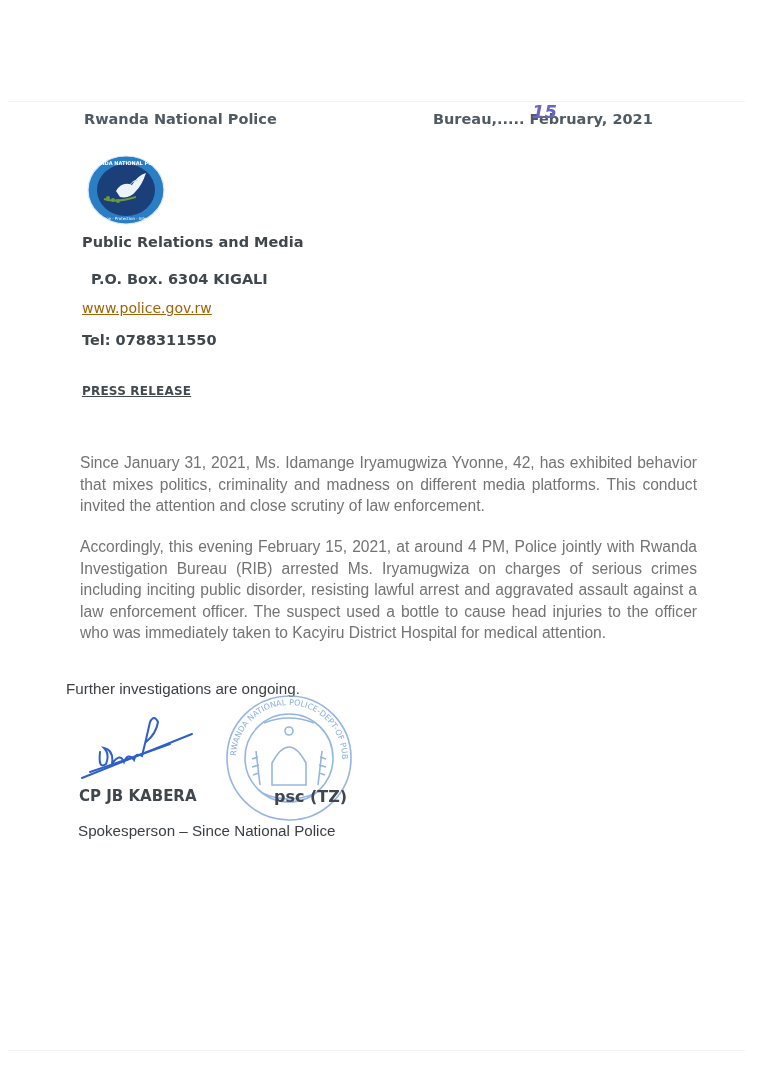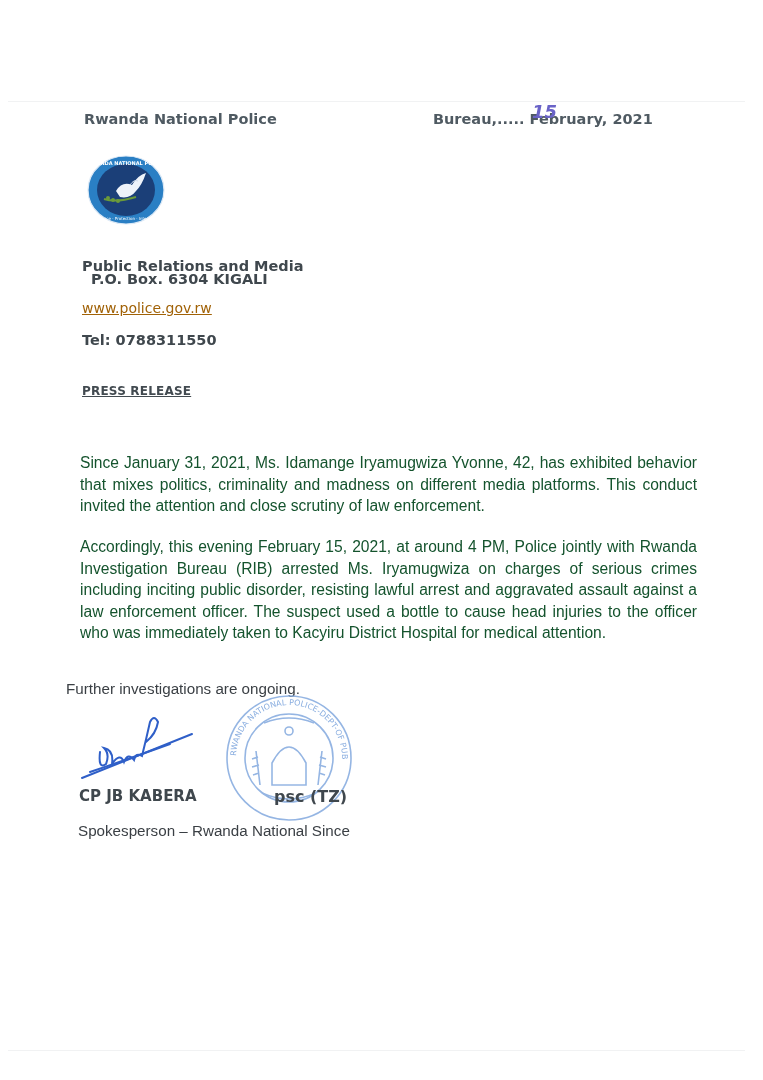--- a/index.html
+++ b/index.html
@@ -5,21 +5,21 @@
   html, body { margin: 0; padding: 0; background: #ffffff; }
   body { width: 763px; height: 1080px; position: relative; overflow: hidden;
          font-family: "DejaVu Sans", "Liberation Sans", sans-serif; color: #3a3f44; }
   .rule { position: absolute; left: 8px; right: 18px; height: 1px; background: #f1f2f3; }
   .abs { position: absolute; }
   .hdr { font-weight: bold; font-size: 14.5px; color: #4f5a62; }
   .bold { font-weight: bold; font-size: 14.5px; color: #3f474d; line-height: 21px; }
   .link { font-size: 14px; color: #a16207; text-decoration: underline; }
   .title { font-weight: bold; font-size: 12px; color: #424a50; text-decoration: underline; letter-spacing: 0.2px; }
   .para { position: absolute; left: 80px; width: 617px; font-family: "Liberation Sans", sans-serif;
-          font-size: 15.6px; line-height: 21.5px; color: #14532d; text-align: justify; }
+          font-size: 15.6px; line-height: 21.5px; color: #737373; text-align: justify; }
   .plain { font-family: "Liberation Sans", sans-serif; font-size: 15.2px; color: #3a3f44; }
   .hand { font-family: "DejaVu Sans", sans-serif; font-style: italic; color: #6a63c8; font-size: 18px; margin-left: 36px; }
 </style>
 </head>
 <body>
 
 <div class="rule" style="top:101px;"></div>
 <div class="rule" style="top:1050px;"></div>
 
 <div class="abs hdr" style="left:84px; top:111px;">Rwanda National Police</div>
@@ -37,21 +37,21 @@
     <circle cx="22" cy="43" r="2" fill="#6b9a3a"></circle>
       <circle cx="27" cy="45" r="2" fill="#6b9a3a"></circle>
       <circle cx="32" cy="46" r="2" fill="#6b9a3a"></circle>
     <path d="M30 36 Q36 26 46 30 Q52 20 60 18 Q56 30 50 36 Q44 44 34 42 Z" fill="#eef3fa"></path>
     <path d="M44 30 Q48 24 52 26" stroke="#cfdaea" stroke-width="1" fill="none"></path>
     <text x="40" y="10" font-size="5" text-anchor="middle" fill="#ffffff" font-family="DejaVu Sans, sans-serif" font-weight="bold">RWANDA NATIONAL POLICE</text>
     <text x="40" y="65" font-size="4" text-anchor="middle" fill="#ffffff" font-family="DejaVu Sans, sans-serif">Service · Protection · Integrity</text>
   </svg>
 </div>
 
-<div class="abs bold" style="left:82px; top:256px;">Public Relations and Media</div>
+<div class="abs bold" style="left:82px; top:232px;">Public Relations and Media</div>
 <div class="abs bold" style="left:82px; top:269px;margin-left:9px;">P.O. Box. 6304 KIGALI</div>
 <a class="abs link" style="left:82px; top:300px;">www.police.gov.rw</a>
 <div class="abs bold" style="left:82px; top:330px;">Tel: 0788311550</div>
 
 <div class="abs title" style="left:82px; top:384px;">PRESS RELEASE</div>
 
 <p class="para" style="top:452px; margin:0;">Since January 31, 2021, Ms. Idamange Iryamugwiza Yvonne, 42, has exhibited behavior that mixes politics, criminality and madness on different media platforms. This conduct invited the attention and close scrutiny of law enforcement.</p>
 <p class="para" style="top:536px; margin:0;">Accordingly, this evening February 15, 2021, at around 4 PM, Police jointly with Rwanda Investigation Bureau (RIB) arrested Ms. Iryamugwiza on charges of serious crimes including inciting public disorder, resisting lawful arrest and aggravated assault against a law enforcement officer. The suspect used a bottle to cause head injuries to the officer who was immediately taken to Kacyiru District Hospital for medical attention.</p>
 <p class="abs plain" style="left:66px; top:680px; margin:0;">Further investigations are ongoing.</p>
 
@@ -81,13 +81,13 @@
     <g fill="none" stroke="#2f5fc8" stroke-width="2" stroke-linecap="round">
       <path d="M2 66 L112 22"></path>
       <path d="M20 40 Q18 58 26 52 Q30 42 24 36 Q34 38 32 52 Q40 40 44 50 Q48 40 54 48 Q56 40 62 44 Q66 28 70 10 Q74 2 78 10 Q76 22 66 30"></path>
       <path d="M10 60 Q40 50 90 32"></path>
     </g>
   </svg>
 </div>
 
 <div class="abs bold" style="left:79px; top:786px; font-size:15px;">CP JB KABERA</div>
 <div class="abs bold" style="left:274px; top:786px; font-size:16px;">psc (TZ)</div>
-<div class="abs plain" style="left:78px; top:822px;">Spokesperson – Rwanda National Since</div>
+<div class="abs plain" style="left:78px; top:822px;">Spokesperson – Since National Police</div>
 
 </body></html>

